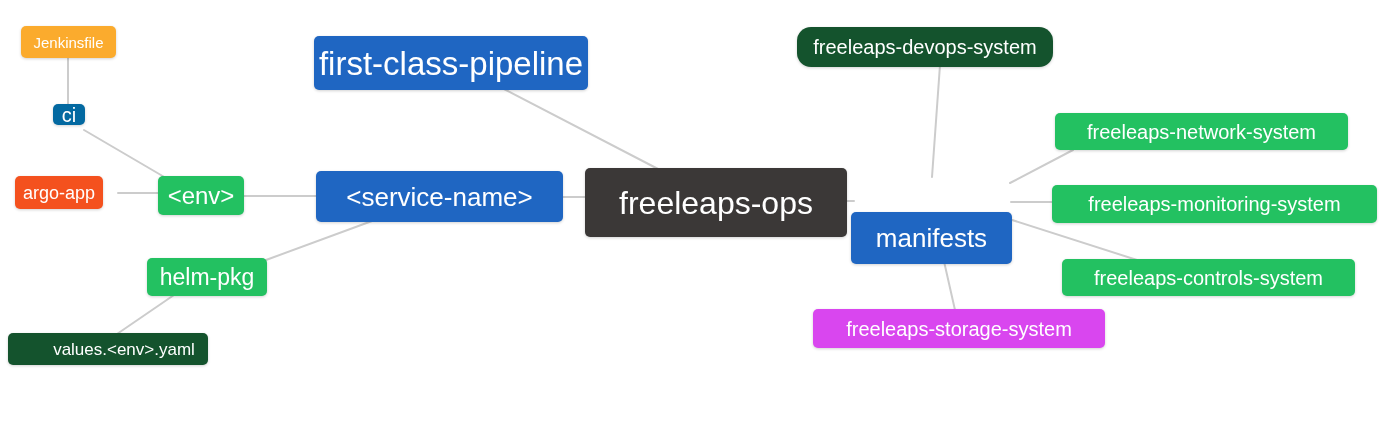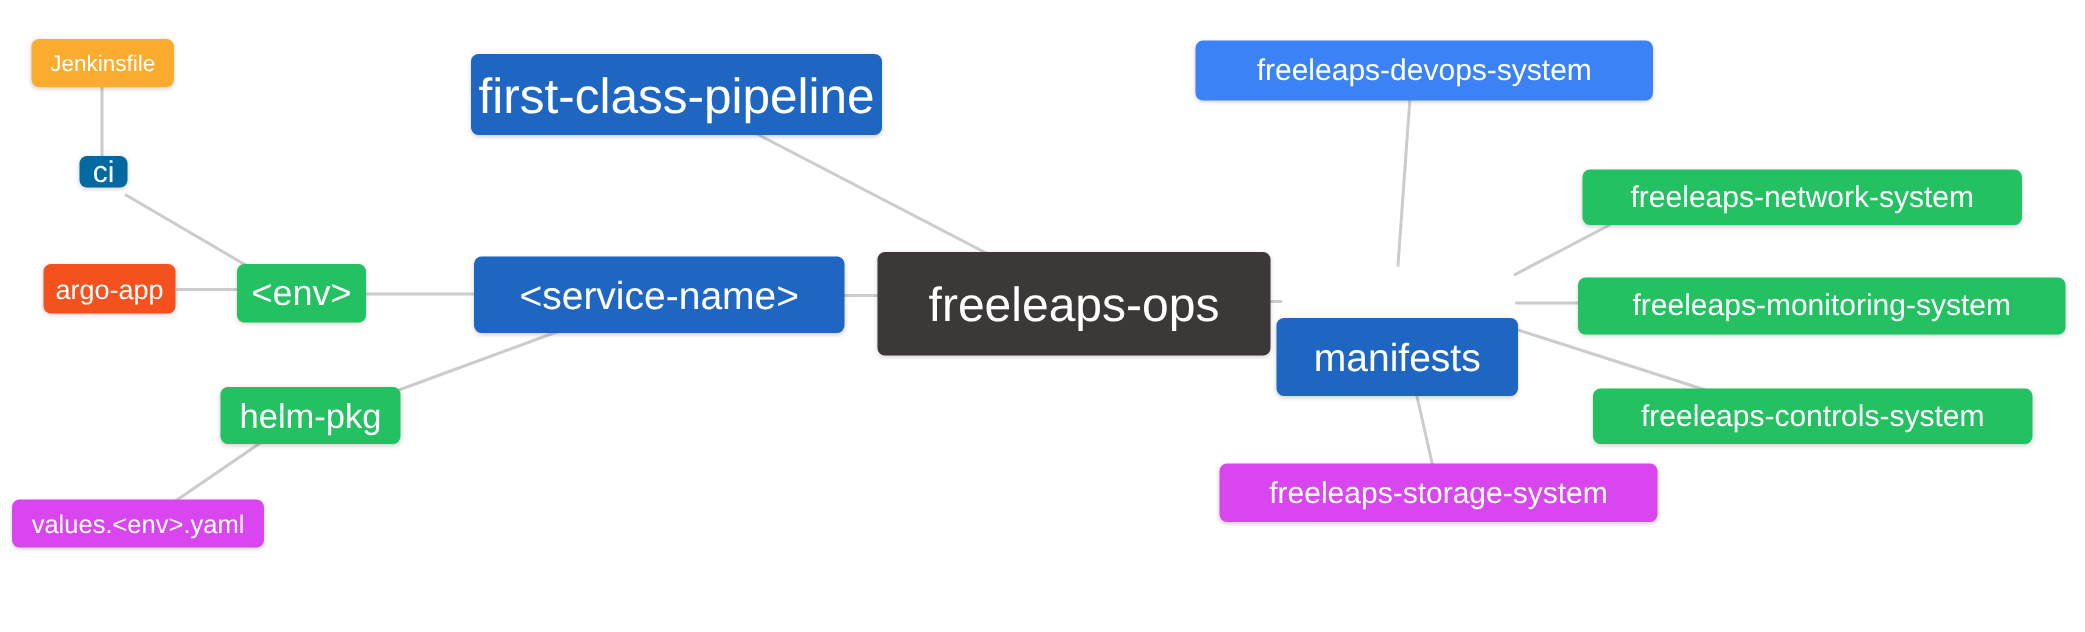--- a/index.html
+++ b/index.html
@@ -63,37 +63,37 @@
     <line x1="1010" y1="183" x2="1073" y2="150" style="stroke: rgb(204, 204, 204);"></line>
     <line x1="1011" y1="202" x2="1054" y2="202" style="stroke: rgb(204, 204, 204);"></line>
     <line x1="1009" y1="219" x2="1137" y2="260" style="stroke: rgb(204, 204, 204);"></line>
     <line x1="936" y1="226" x2="955" y2="310" style="stroke: rgb(204, 204, 204);"></line>
   </svg>
 
   <div class="node" style="left: 21px; top: 26px; width: 95px; height: 32px; font-size: 15px; background: rgb(251, 171, 45); color: rgb(255, 255, 255);">Jenkinsfile</div>
 
   <div class="node" style="left: 53px; top: 104px; width: 32px; height: 21px; font-size: 20px; background: #0369a1; color: rgb(255, 255, 255);">ci</div>
 
-  <div class="node" style="left: 29px; top: 176px; width: 88px; height: 33px; font-size: 18px; background: rgb(244, 81, 30); color: rgb(255, 255, 255);">argo-app</div>
+  <div class="node" style="left: 15px; top: 176px; width: 88px; height: 33px; font-size: 18px; background: rgb(244, 81, 30); color: rgb(255, 255, 255);">argo-app</div>
 
   <div class="node" style="left: 158px; top: 176px; width: 86px; height: 39px; font-size: 24px; background: rgb(35, 193, 97); color: rgb(255, 255, 255);">&lt;env&gt;</div>
 
   <div class="node" style="left: 147px; top: 258px; width: 120px; height: 38px; font-size: 23px; background: rgb(35, 193, 97); color: rgb(255, 255, 255);">helm-pkg</div>
 
-  <div class="node" style="left: 8px; top: 333px; width: 168px; height: 32px; font-size: 17px; background: #d946ef; color: rgb(255, 255, 255);">values.&lt;env&gt;.yaml</div>
+  <div class="node" style="left: 8px; top: 333px; width: 168px; height: 32px; font-size: 17px; background: #14532d; color: rgb(255, 255, 255); padding-left: 32px;">values.&lt;env&gt;.yaml</div>
 
   <div class="node" style="left: 314px; top: 36px; width: 274px; height: 54px; font-size: 33px; background: rgb(31, 102, 194); color: rgb(255, 255, 255);">first-class-pipeline</div>
 
   <div class="node" style="left: 316px; top: 171px; width: 247px; height: 51px; font-size: 26px; background: rgb(31, 102, 194); color: rgb(255, 255, 255);">&lt;service-name&gt;</div>
 
   <div class="node" style="left: 585px; top: 168px; width: 262px; height: 69px; font-size: 32px; background: rgb(59, 56, 55); color: rgb(255, 255, 255);">freeleaps-ops</div>
 
   <div class="node" style="left: 851px; top: 175px; width: 161px; height: 52px; font-size: 26px; background: rgb(31, 102, 194); color: rgb(255, 255, 255); margin-top: 37px;">manifests</div>
 
-  <div class="node" style="left: 797px; top: 27px; width: 305px; height: 40px; font-size: 20px; background: #3b82f6; color: rgb(255, 255, 255);">freeleaps-devops-system</div>
+  <div class="node" style="left: 797px; top: 27px; width: 256px; height: 40px; font-size: 20px; background: #14532d; color: rgb(255, 255, 255); border-radius: 14px;">freeleaps-devops-system</div>
 
   <div class="node" style="left: 1052px; top: 185px; width: 325px; height: 38px; font-size: 20px; background: rgb(35, 193, 97); color: rgb(255, 255, 255);">freeleaps-monitoring-system</div>
 
   <div class="node" style="left: 1055px; top: 113px; width: 293px; height: 37px; font-size: 20px; background: rgb(35, 193, 97); color: rgb(255, 255, 255);">freeleaps-network-system</div>
 
   <div class="node" style="left: 1062px; top: 259px; width: 293px; height: 37px; font-size: 20px; background: rgb(35, 193, 97); color: rgb(255, 255, 255);">freeleaps-controls-system</div>
 
   <div class="node" style="left: 813px; top: 309px; width: 292px; height: 39px; font-size: 20px; background: #d946ef; color: rgb(255, 255, 255);">freeleaps-storage-system</div>
 
 </div>

